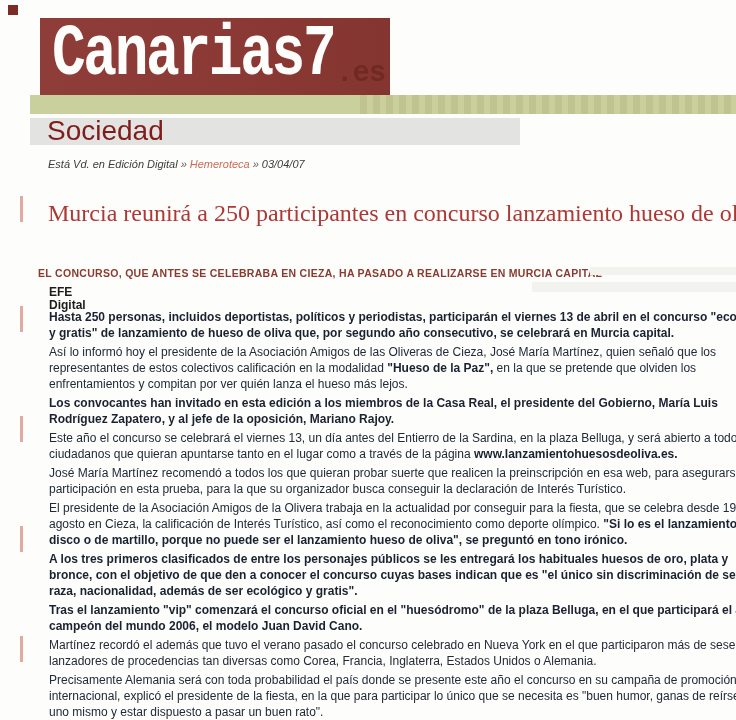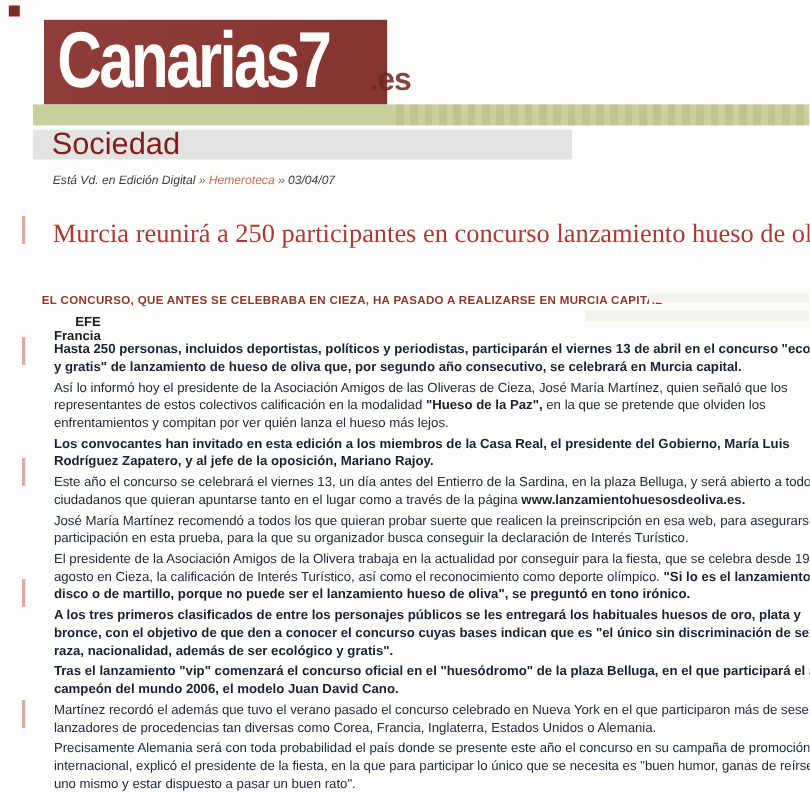--- a/index.html
+++ b/index.html
@@ -14,23 +14,24 @@
     overflow: hidden;
     font-family: "Liberation Sans", sans-serif;
   }
   .abs { position: absolute; }
 
   
   #corner-mark { left: 8px; top: 5px; width: 10px; height: 10px; background: #7c2b26; }
 
   
   #logo-box {
-    left: 40px; top: 18px; width: 312px; height: 77px;
+    left: 40px; top: 18px; width: 350px; height: 77px;
     background: linear-gradient(90deg, #8e3d38 0%, #8a3934 55%, #853530 100%);
     cursor: pointer;
+    font-family: Liberation Mono, monospace;
   }
   #logo-text {
     position: absolute; left: 12px; top: 0; height: 77px;
     font-weight: bold; font-size: 72px; line-height: 74px;
     letter-spacing: -3px; color: #fdfdfc;
     transform: scaleX(0.78); transform-origin: left center;
     white-space: nowrap;
   }
   #logo-suffix {
     position: absolute; left: 296px; bottom: 5px;
@@ -73,21 +74,21 @@
   #article-title {
     left: 48px; top: 197px; width: 730px;
     font-family: "Liberation Serif", serif;
     font-size: 24px; line-height: 33px; color: #ad3936;
   }
   #article-subtitle {
     left: 38px; top: 267px; width: 720px;
     font-size: 10.5px; font-weight: bold; letter-spacing: 0.3px;
     color: #8a3a2e;
   }
-  #byline { left: 49px; top: 286px; font-size: 12px; font-weight: bold; line-height: 13px; color: #1c1c1c; text-align: right; }
+  #byline { left: 49px; top: 286px; font-size: 12px; font-weight: bold; line-height: 13px; color: #1c1c1c; }
   #article-body {
     left: 49px; top: 309px; width: 724px;
     font-size: 12px; line-height: 16px; color: #222a38;
   }
   #article-body p { margin: 0 0 3px 0; }
   #article-body .b { font-weight: bold; color: #1a2230; }
 
   
   #left-rule {
     left: 20px; top: 196px; width: 3px; height: 520px;
@@ -120,21 +121,21 @@
   <div id="breadcrumb" class="abs">
     <span>Está Vd. en Edición Digital</span><span class="sep">»</span><span class="crumb-link">Hemeroteca</span><span class="sep">»</span><span>03/04/07</span>
   </div>
 
 
   <div id="article-title" class="abs">Murcia reunirá a 250 participantes en concurso lanzamiento hueso de oliva</div>
   <div id="article-subtitle" class="abs">EL CONCURSO, QUE ANTES SE CELEBRABA EN CIEZA, HA PASADO A REALIZARSE EN MURCIA CAPITAL</div>
 
   <div id="byline" class="abs">
     <div>EFE</div>
-    <div>Francia</div>
+    <div>Digital</div>
   </div>
 
   <div id="article-body" class="abs">
       <p><span class="b">Hasta 250 personas, incluidos deportistas, políticos y periodistas, participarán el viernes 13 de abril en el concurso "ecológico y gratis" de lanzamiento de hueso de oliva que, por segundo año consecutivo, se celebrará en Murcia capital.</span></p>
       <p><span>Así lo informó hoy el presidente de la Asociación Amigos de las Oliveras de Cieza, José María Martínez, quien señaló que los representantes de estos colectivos calificación en la modalidad </span><span class="b">"Hueso de la Paz",</span><span> en la que se pretende que olviden los enfrentamientos y compitan por ver quién lanza el hueso más lejos.</span></p>
       <p><span class="b">Los convocantes han invitado en esta edición a los miembros de la Casa Real, el presidente del Gobierno, María Luis Rodríguez Zapatero, y al jefe de la oposición, Mariano Rajoy.</span></p>
       <p><span>Este año el concurso se celebrará el viernes 13, un día antes del Entierro de la Sardina, en la plaza Belluga, y será abierto a todos los ciudadanos que quieran apuntarse tanto en el lugar como a través de la página </span><span class="b">www.lanzamientohuesosdeoliva.es.</span></p>
       <p><span>José María Martínez recomendó a todos los que quieran probar suerte que realicen la preinscripción en esa web, para asegurarse la participación en esta prueba, para la que su organizador busca conseguir la declaración de Interés Turístico.</span></p>
       <p><span>El presidente de la Asociación Amigos de la Olivera trabaja en la actualidad por conseguir para la fiesta, que se celebra desde 1984 en agosto en Cieza, la calificación de Interés Turístico, así como el reconocimiento como deporte olímpico. </span><span class="b">"Si lo es el lanzamiento de disco o de martillo, porque no puede ser el lanzamiento hueso de oliva", se preguntó en tono irónico.</span></p>
       <p><span class="b">A los tres primeros clasificados de entre los personajes públicos se les entregará los habituales huesos de oro, plata y bronce, con el objetivo de que den a conocer el concurso cuyas bases indican que es "el único sin discriminación de sexo, raza, nacionalidad, además de ser ecológico y gratis".</span></p>

